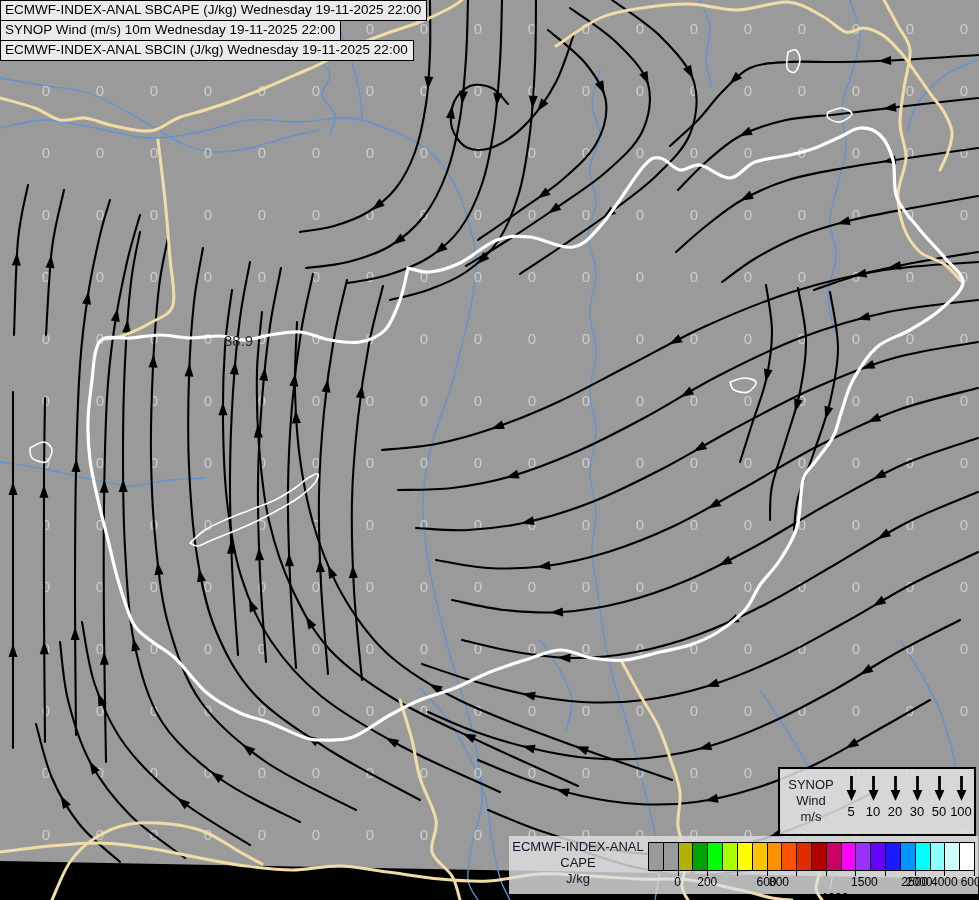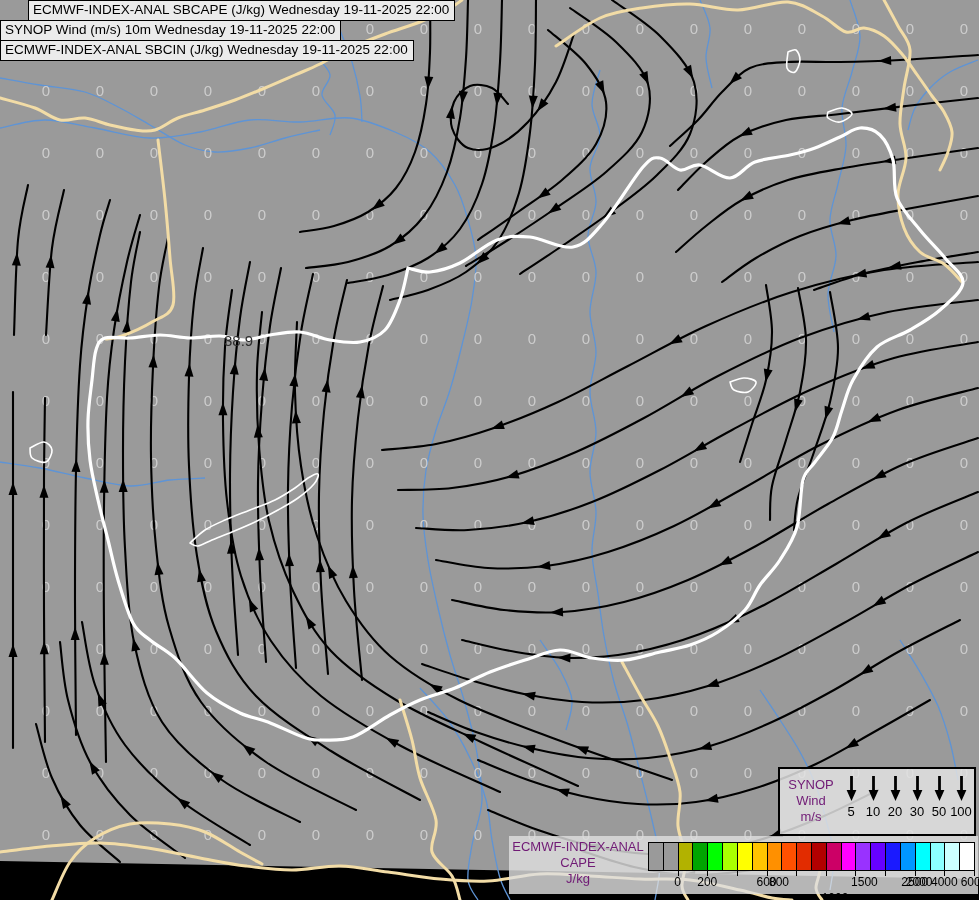--- a/index.html
+++ b/index.html
@@ -3,34 +3,34 @@
 <meta charset="utf-8">
 <style>
   html,body{margin:0;padding:0;background:#222;}
   #stage{position:relative;width:979px;height:900px;overflow:hidden;background:#9a9a9a;
          font-family:"Liberation Sans",sans-serif;}
   #map-svg{position:absolute;left:0;top:0;}
   
   #header{position:absolute;left:0;top:0;z-index:30;}
   .hdr-line{display:table;background:#ebebeb;border:1px solid #000;margin-top:-1px;
             padding:1px 5px 2px 4px;font-size:13.5px;line-height:16px;color:#000;white-space:nowrap;}
-  .hdr-line:first-child{margin-top:0;margin-left:28px;}
+  .hdr-line:first-child{margin-top:0;}
   
   #wind-legend{position:absolute;left:778px;top:767px;width:198px;height:69px;z-index:20;
                background:rgba(226,226,226,.85);border:2px solid #000;box-sizing:border-box;
                display:flex;align-items:flex-start;padding:5px 2px 2px 2px;}
-  .wind-title{width:58px;text-align:center;font-size:13px;line-height:16px;color:#701a75;padding-top:3px;}
+  .wind-title{width:58px;text-align:center;font-size:13px;line-height:16px;color:#0f172a;padding-top:3px;}
   #wind-cols{flex:1;display:flex;justify-content:space-around;align-items:flex-start;}
   .wind-col{display:flex;flex-direction:column;align-items:center;width:22px;}
   .wind-col .lbl{font-size:13px;color:#000;margin-top:2px;}
   
   #cape-legend{position:absolute;left:509px;top:836px;width:469px;height:58px;z-index:20;
                background:rgba(222,222,222,.82);box-sizing:border-box;}
   .cape-title{position:absolute;left:0;top:3px;width:138px;text-align:center;
-              font-size:13px;line-height:16px;color:#701a75;}
+              font-size:13px;line-height:16px;color:#0f172a;}
   #cape-bar{position:absolute;left:139px;top:6px;right:4px;height:48px;}
   .cape-box{position:absolute;top:0;height:29px;border:1px solid #000;box-sizing:border-box;}
   .cape-tick{position:absolute;top:29px;width:1px;height:5px;background:#000;}
   .cape-ticklbl{position:absolute;top:33px;transform:translateX(-50%);font-size:12px;color:#000;white-space:nowrap;}
 </style>
 </head>
 <body>
 
 <div id="stage">
   <svg id="map-svg" width="979" height="900" viewBox="0 0 979 900">

